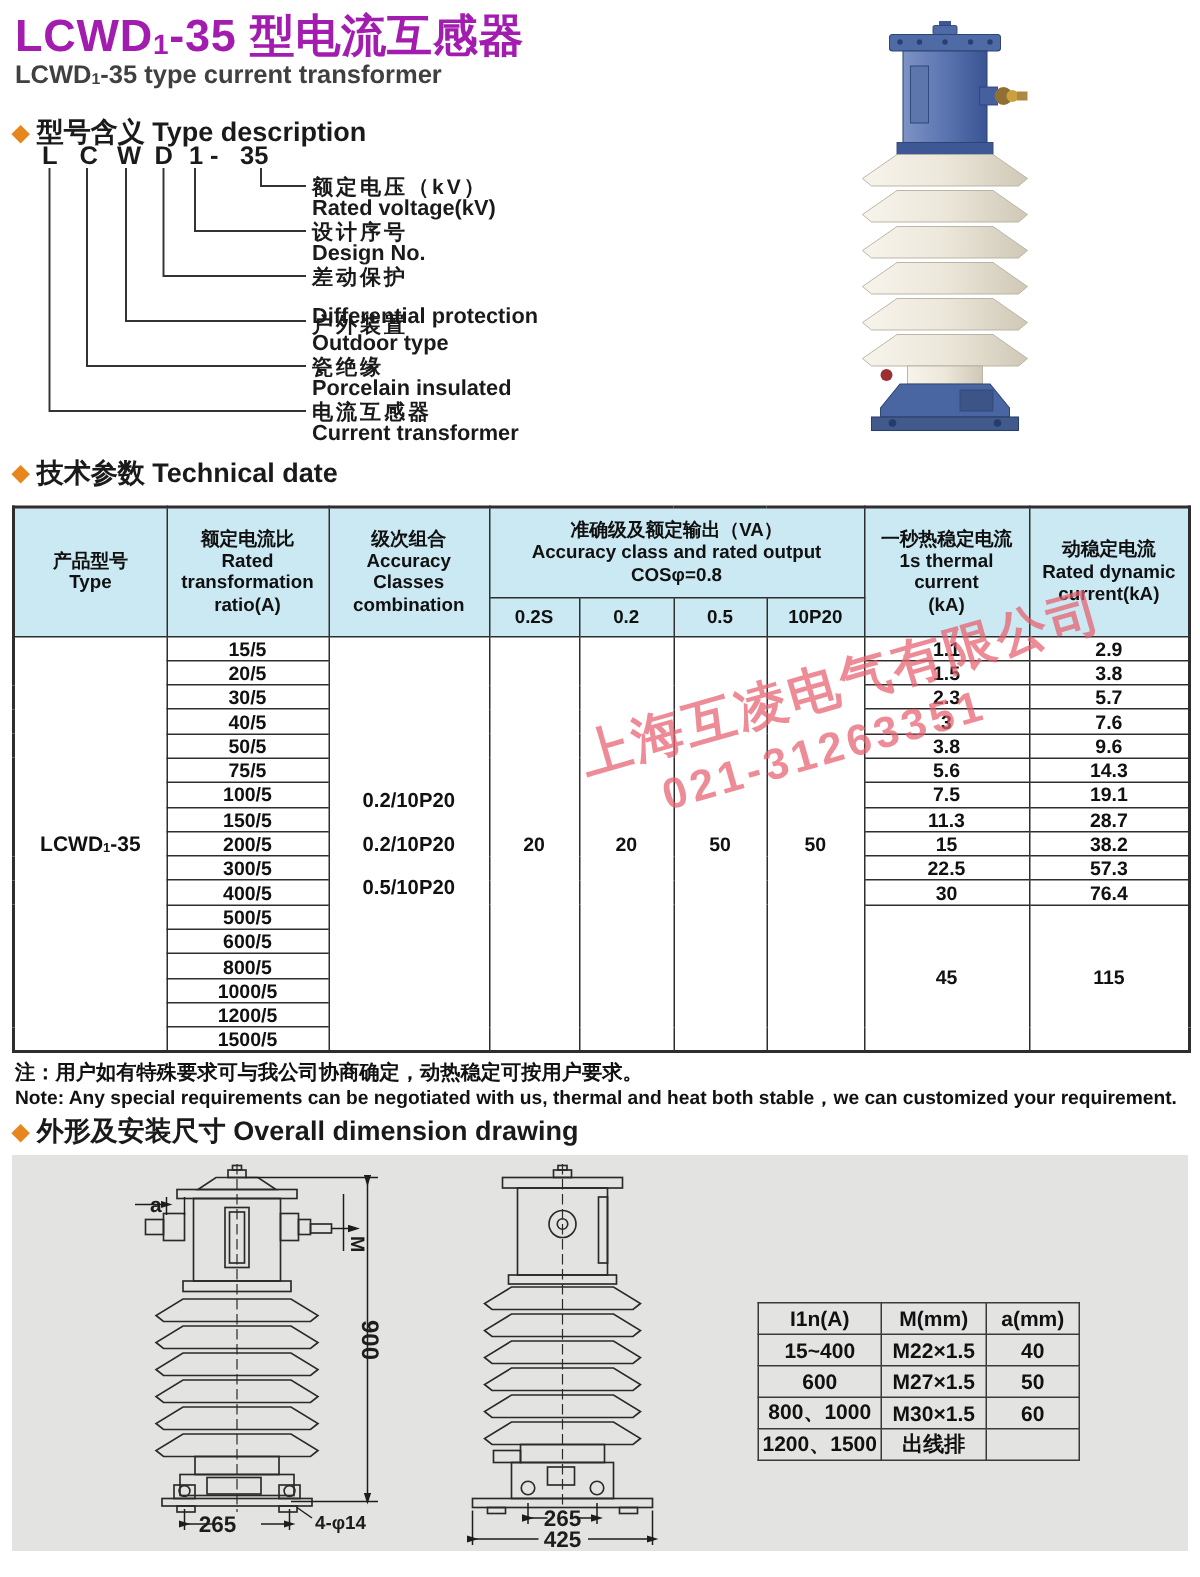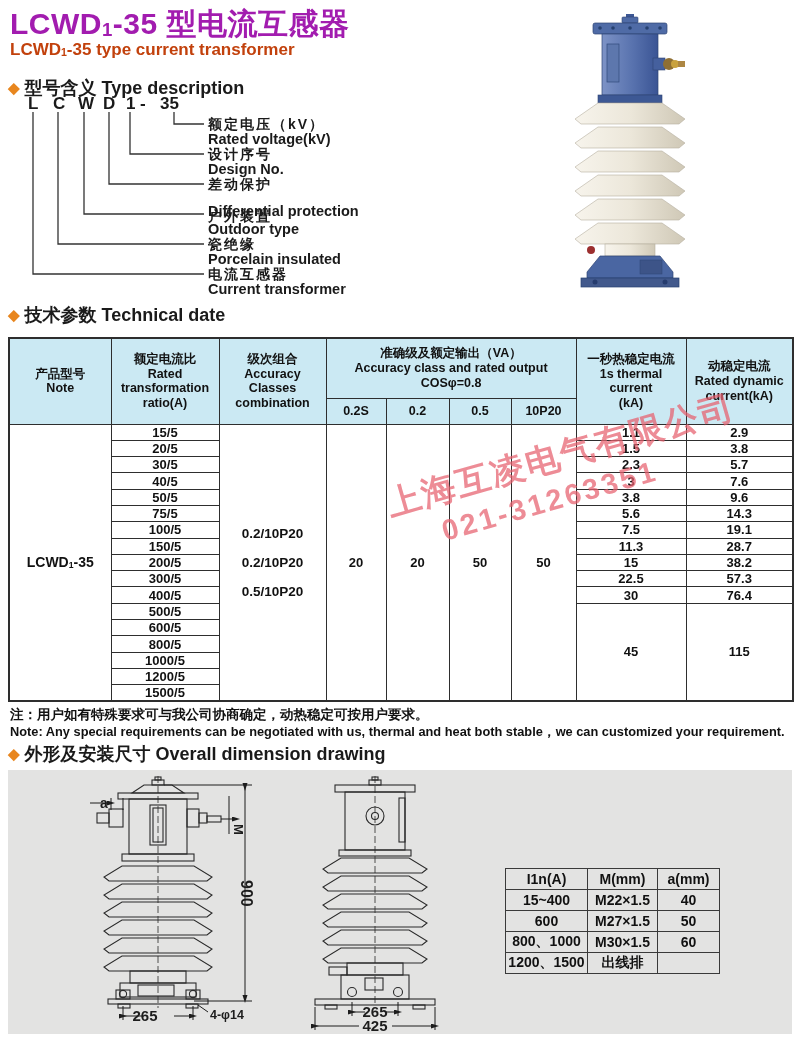--- a/index.html
+++ b/index.html
@@ -4,21 +4,21 @@
 <style>
   * { margin:0; padding:0; box-sizing:border-box; }
   html,body { background:#fff; }
   #page {
     position:relative; width:800px; height:1051px; background:#ffffff;
     font-family:"Liberation Sans", sans-serif; overflow:hidden;
   }
   
   .main-title { position:absolute; left:10px; top:4px; color:#a21caf; font-size:30px; font-weight:bold; letter-spacing:0.5px; }
   .main-title sub, .sub-title sub, .c-type sub { font-size:0.62em; vertical-align:-0.12em; font-weight:bold; }
-  .sub-title { position:absolute; left:10px; top:40px; color:#c2410c; font-size:17px; font-weight:bold; }
+  .sub-title { position:absolute; left:10px; top:40px; color:#404040; font-size:17px; font-weight:bold; }
   .section-head { position:absolute; left:8px; font-size:18px; font-weight:bold; color:#1a1a1a; }
   .section-head .diamond { color:#e8861e; font-size:15px; margin-right:5px; vertical-align:1px; }
   
   .code-char { position:absolute; top:94px; font-size:17px; font-weight:bold; color:#1a1a1a; }
   #type-lines { position:absolute; left:0; top:95px; }
   .td-label { position:absolute; font-weight:bold; color:#1a1a1a; white-space:nowrap; }
   .td-label.zh { font-size:14px; letter-spacing:2px; }
   .td-label.en { font-size:14.5px; letter-spacing:0; }
   
   .tech-table { position:absolute; left:8px; top:337px; width:784px; border-collapse:collapse; table-layout:fixed; border:2px solid #2e2e2e; }
@@ -149,21 +149,21 @@
       <col style="width:60px">
         <col style="width:63px">
         <col style="width:62px">
         <col style="width:65px">
       <col style="width:110px">
         <col style="width:107px">
     </colgroup>
     <thead>
       <tr class="h1">
         <th rowspan="2">产品型号
-Note</th>
+Type</th>
         <th rowspan="2">额定电流比
 Rated
 transformation
 ratio(A)</th>
         <th rowspan="2">级次组合
 Accuracy
 Classes
 combination</th>
         <th colspan="4">准确级及额定输出（VA）
 Accuracy class and rated output

